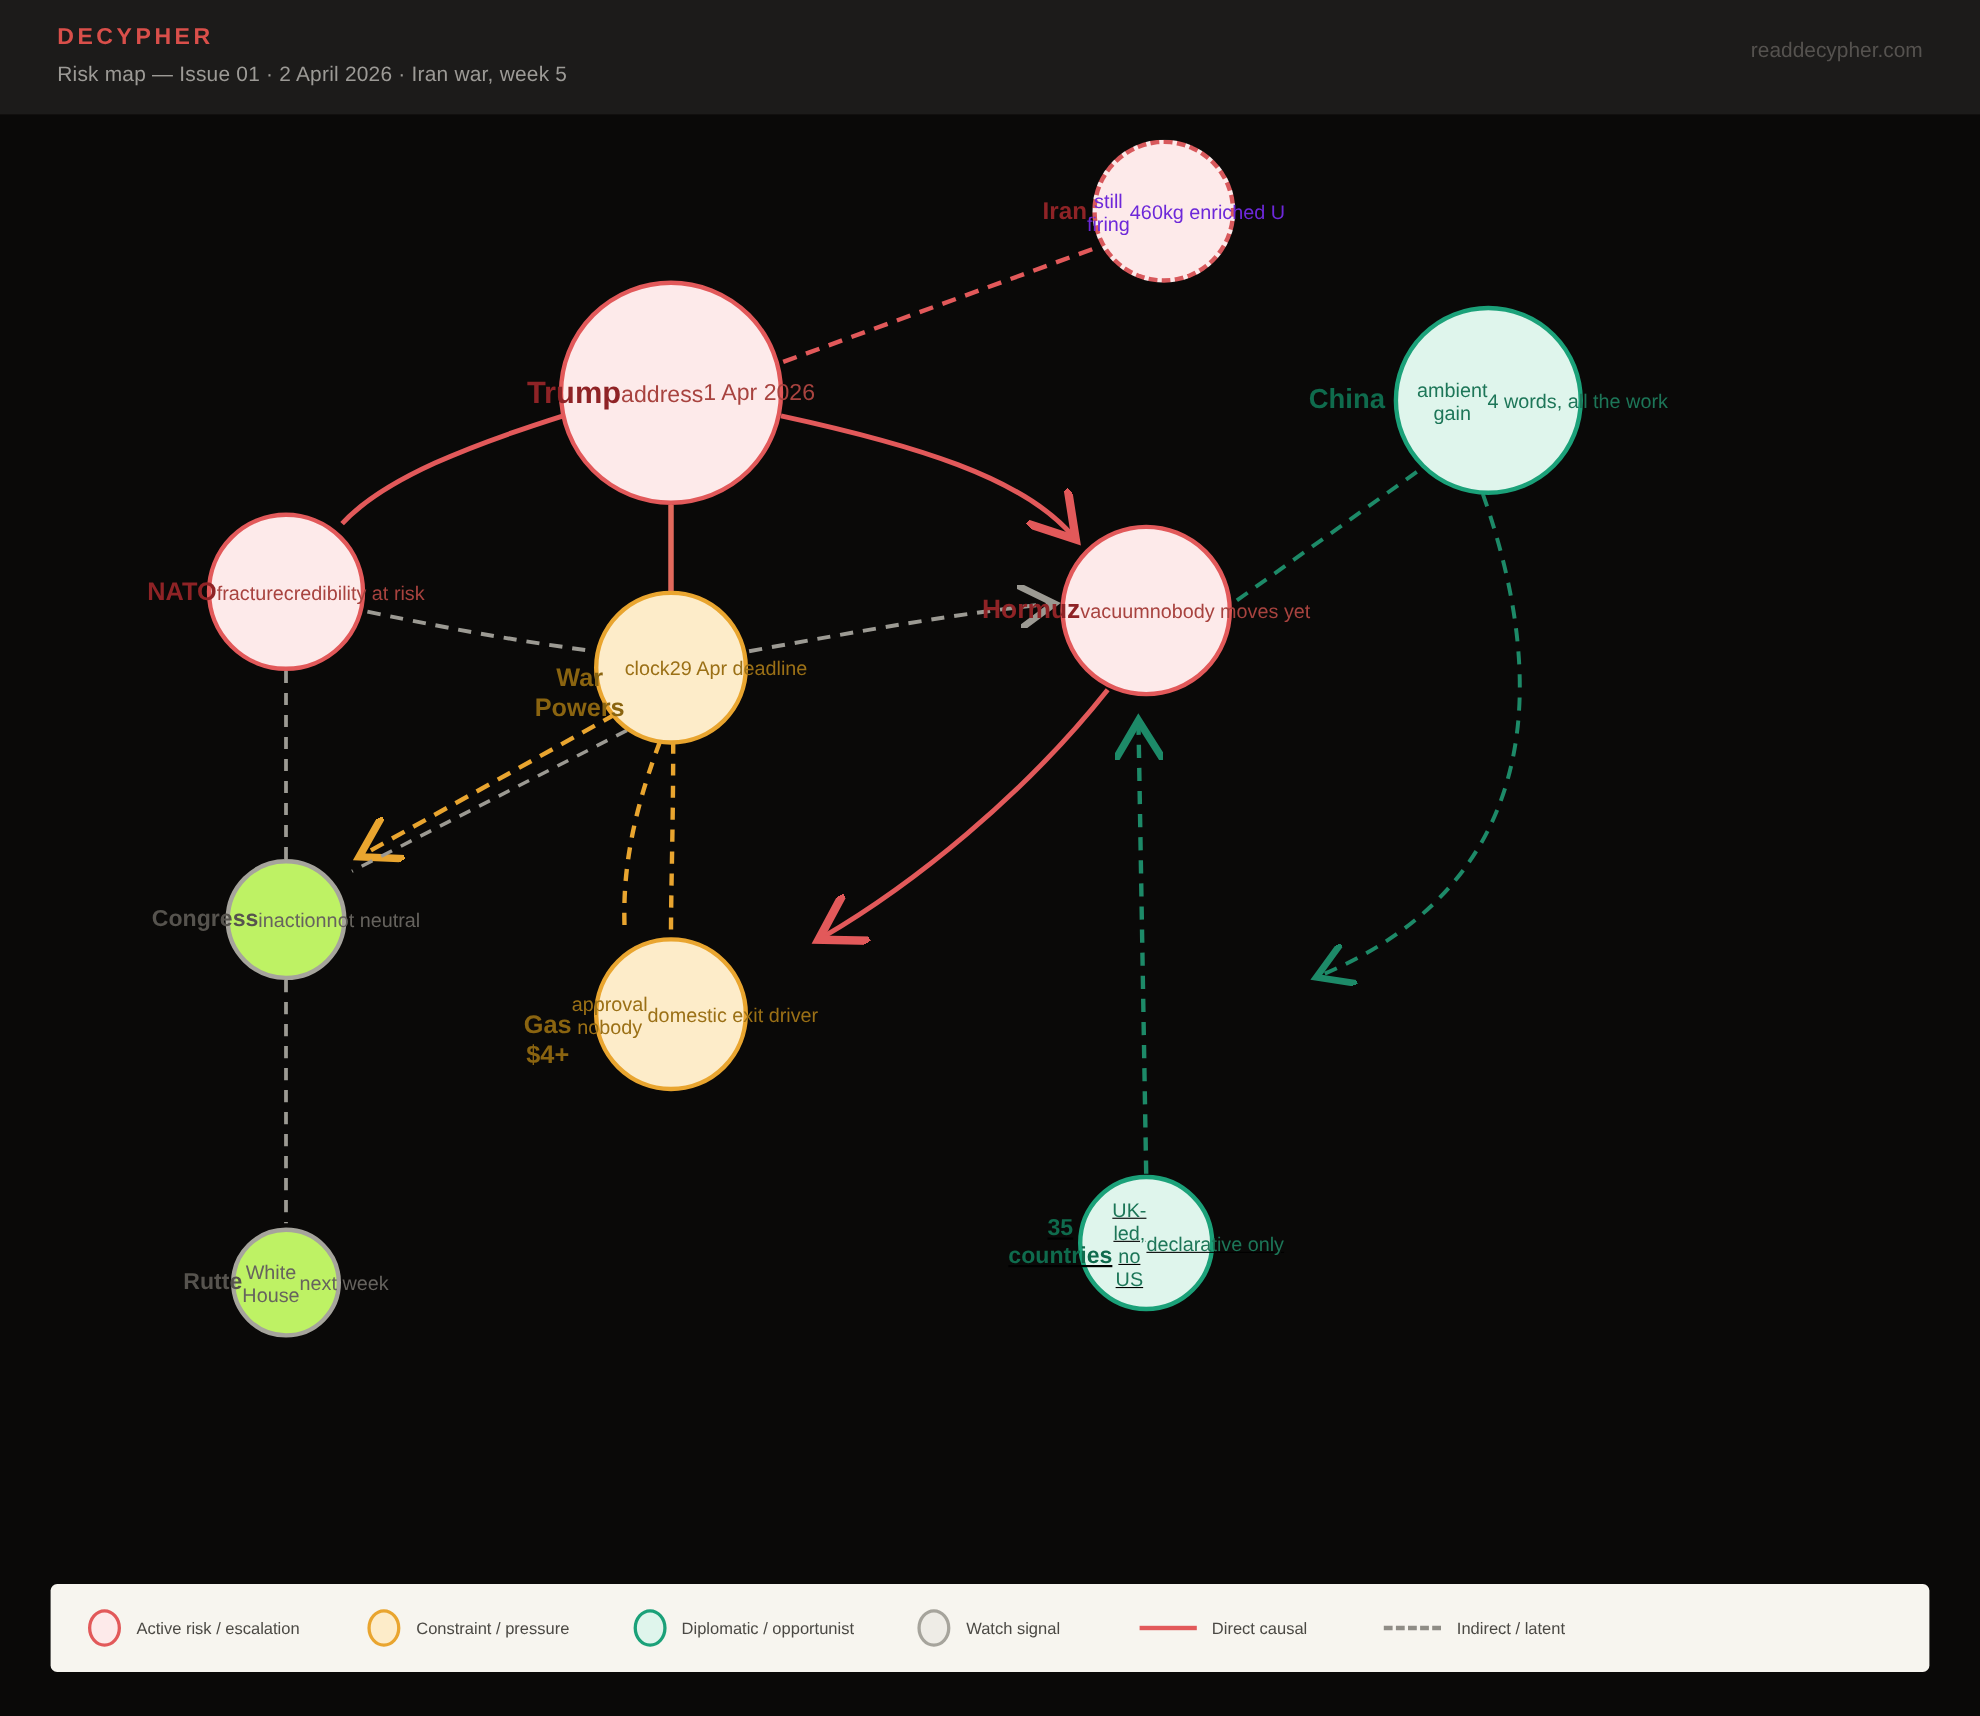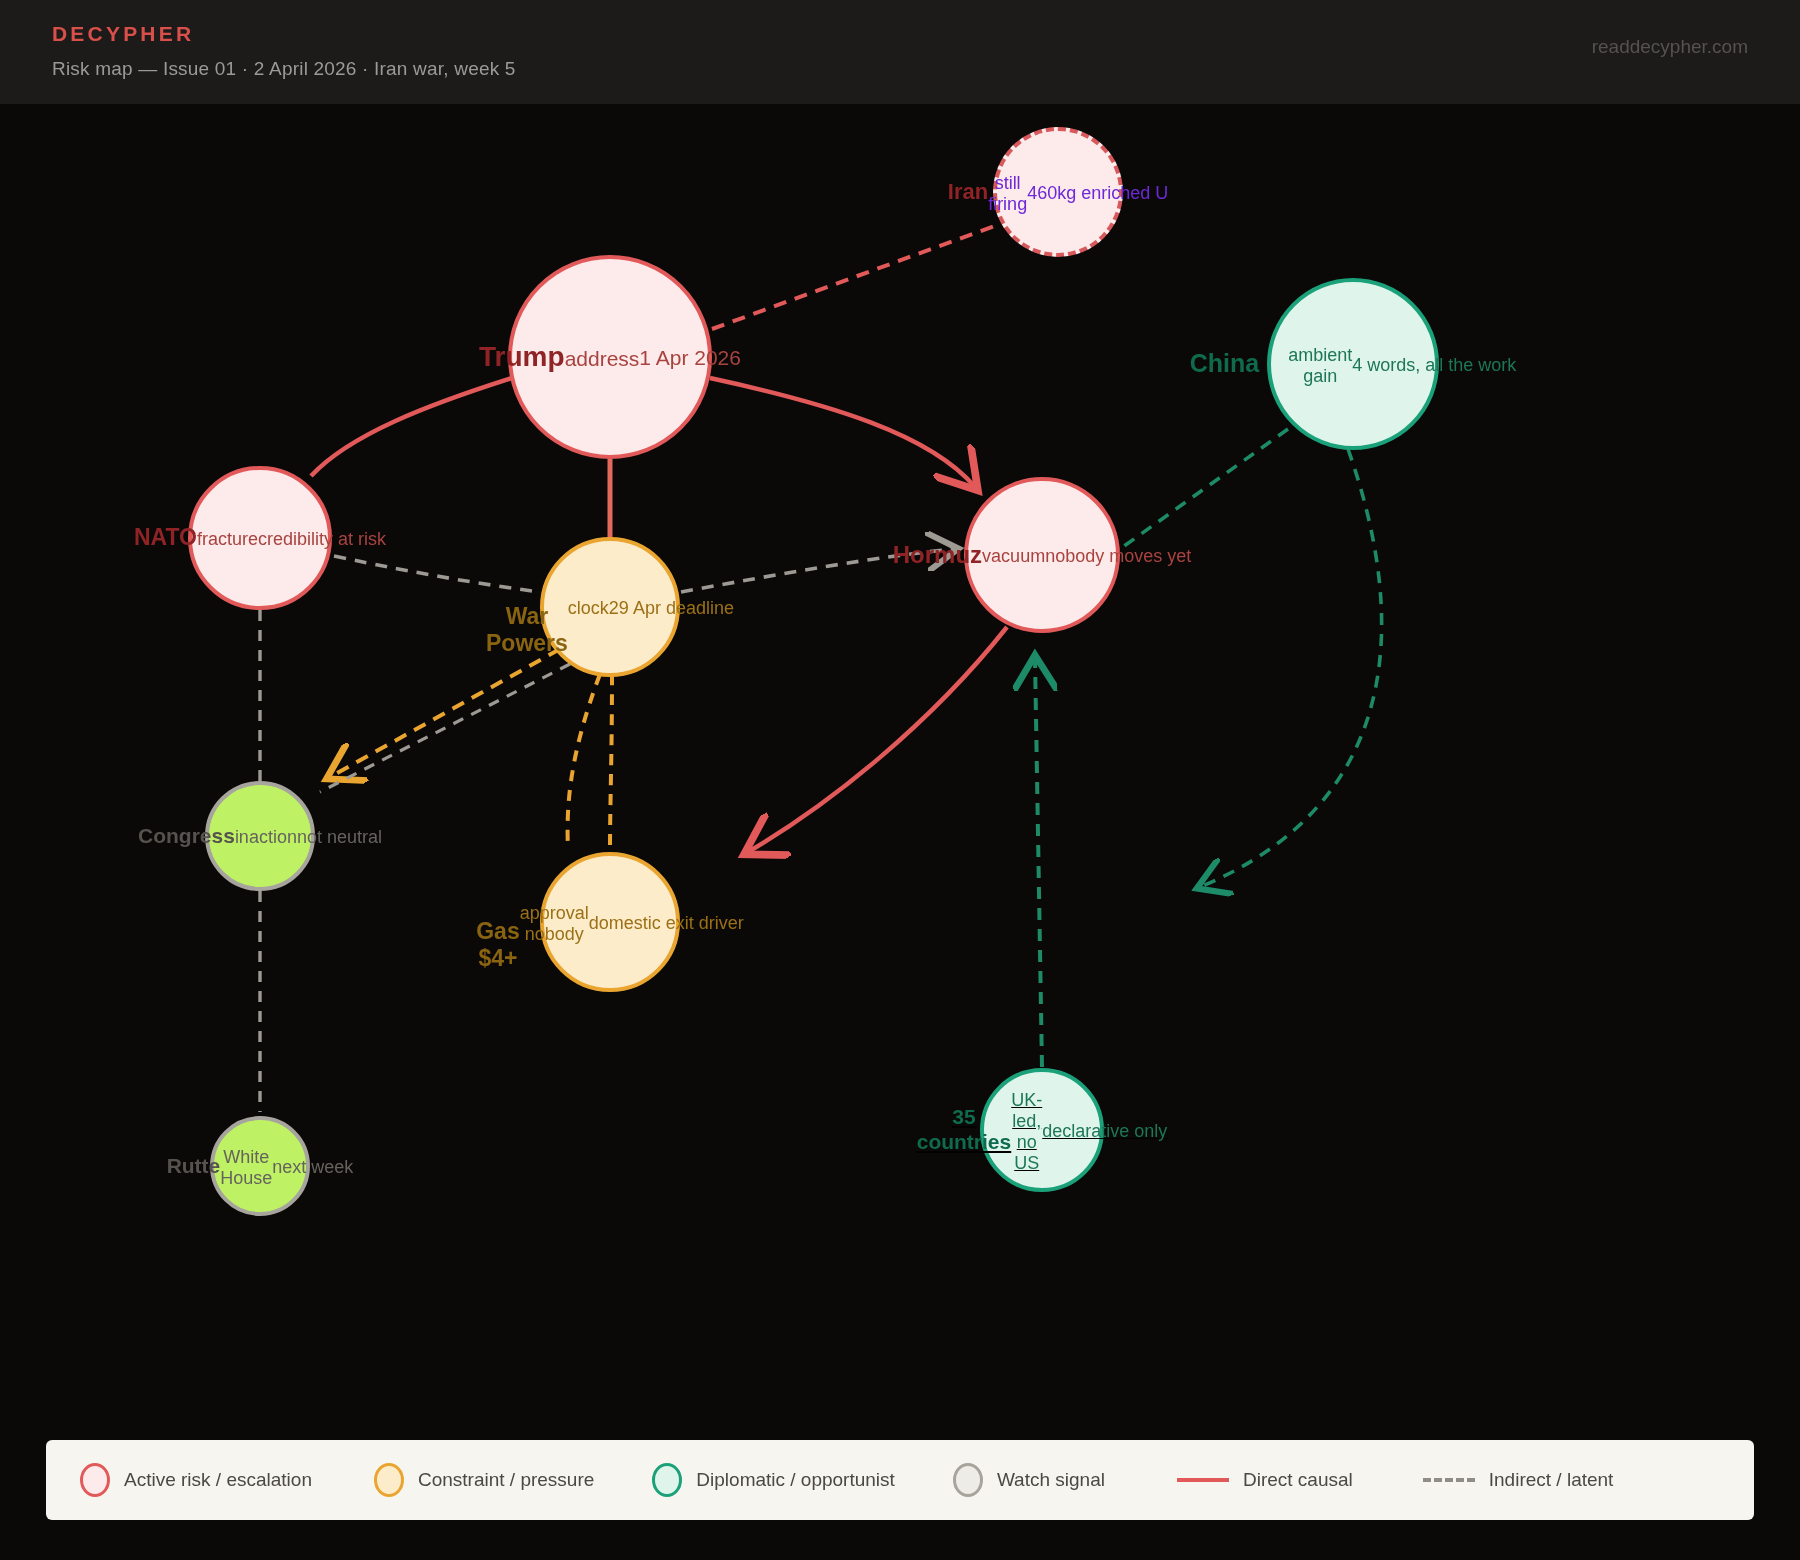--- a/index.html
+++ b/index.html
@@ -69,21 +69,21 @@
 
   
   .legend {
     position: absolute; left: 46px; top: 1440px;
     width: 1708px; height: 80px;
     background: #f7f5ef; border-radius: 6px;
     display: flex; align-items: center;
   }
   .lg-item { display: flex; align-items: center; height: 100%; }
   .lg-swatch { width: 30px; height: 34px; border-radius: 50%; border: 3.5px solid #000; }
-  .lg-label { font-size: 19px; color: #4b4944; margin-left: 14px; white-space: nowrap; }
+  .lg-label { font-size: 15px; color: #4b4944; margin-left: 14px; white-space: nowrap; }
   .lg-line { width: 52px; height: 0; border-top: 4px solid #e2595a; }
   .lg-line-dash { width: 52px; height: 0; border-top: 4px dashed #8f8d86; }
 </style>
 </head>
 <body>
 
 <div id="root">
 
   <div class="header">
     <div class="brand">DECYPHER</div>

